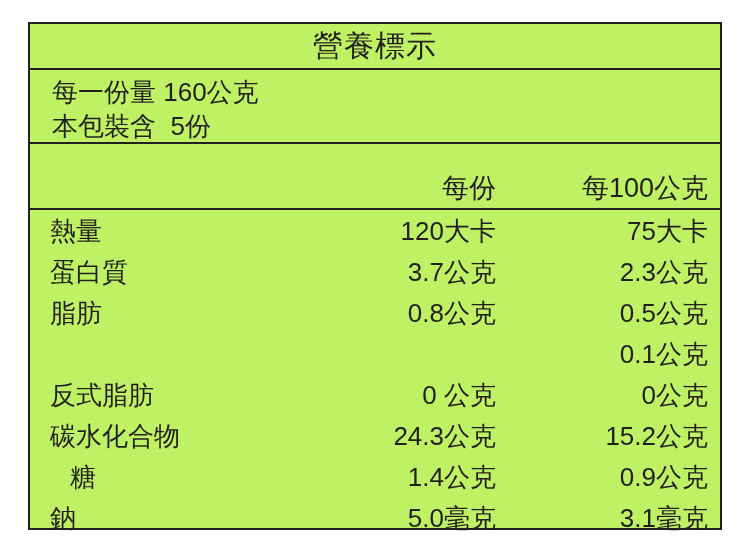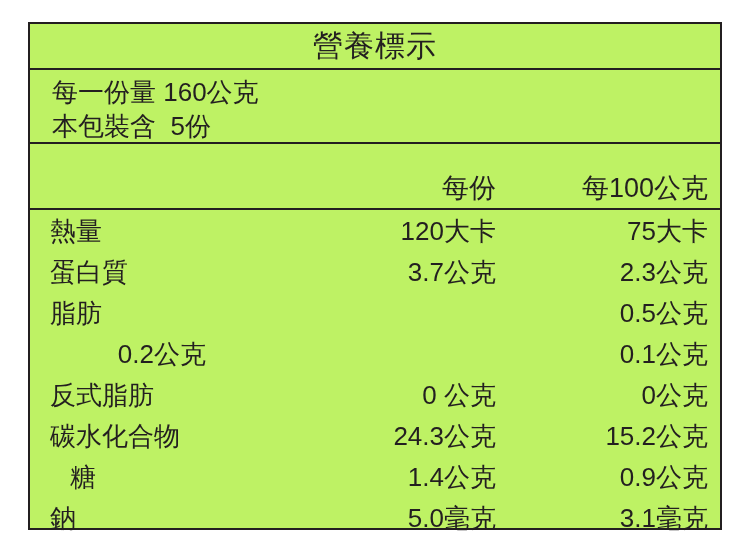--- a/index.html
+++ b/index.html
@@ -135,25 +135,25 @@
     </div>
 
     <div class="row">
       <div class="col-name">蛋白質</div>
       <div class="col-val">3.7公克</div>
       <div class="col-val2">2.3公克</div>
     </div>
 
     <div class="row">
       <div class="col-name">脂肪</div>
+      <div class="col-val">0.8公克</div>
       <div class="col-val2">0.5公克</div>
     </div>
 
     <div class="row">
-      <div class="col-val">0.2公克</div>
       <div class="col-val2">0.1公克</div>
     </div>
 
     <div class="row">
       <div class="col-name indent2">反式脂肪</div>
       <div class="col-val">0 公克</div>
       <div class="col-val2">0公克</div>
     </div>
 
     <div class="row">

